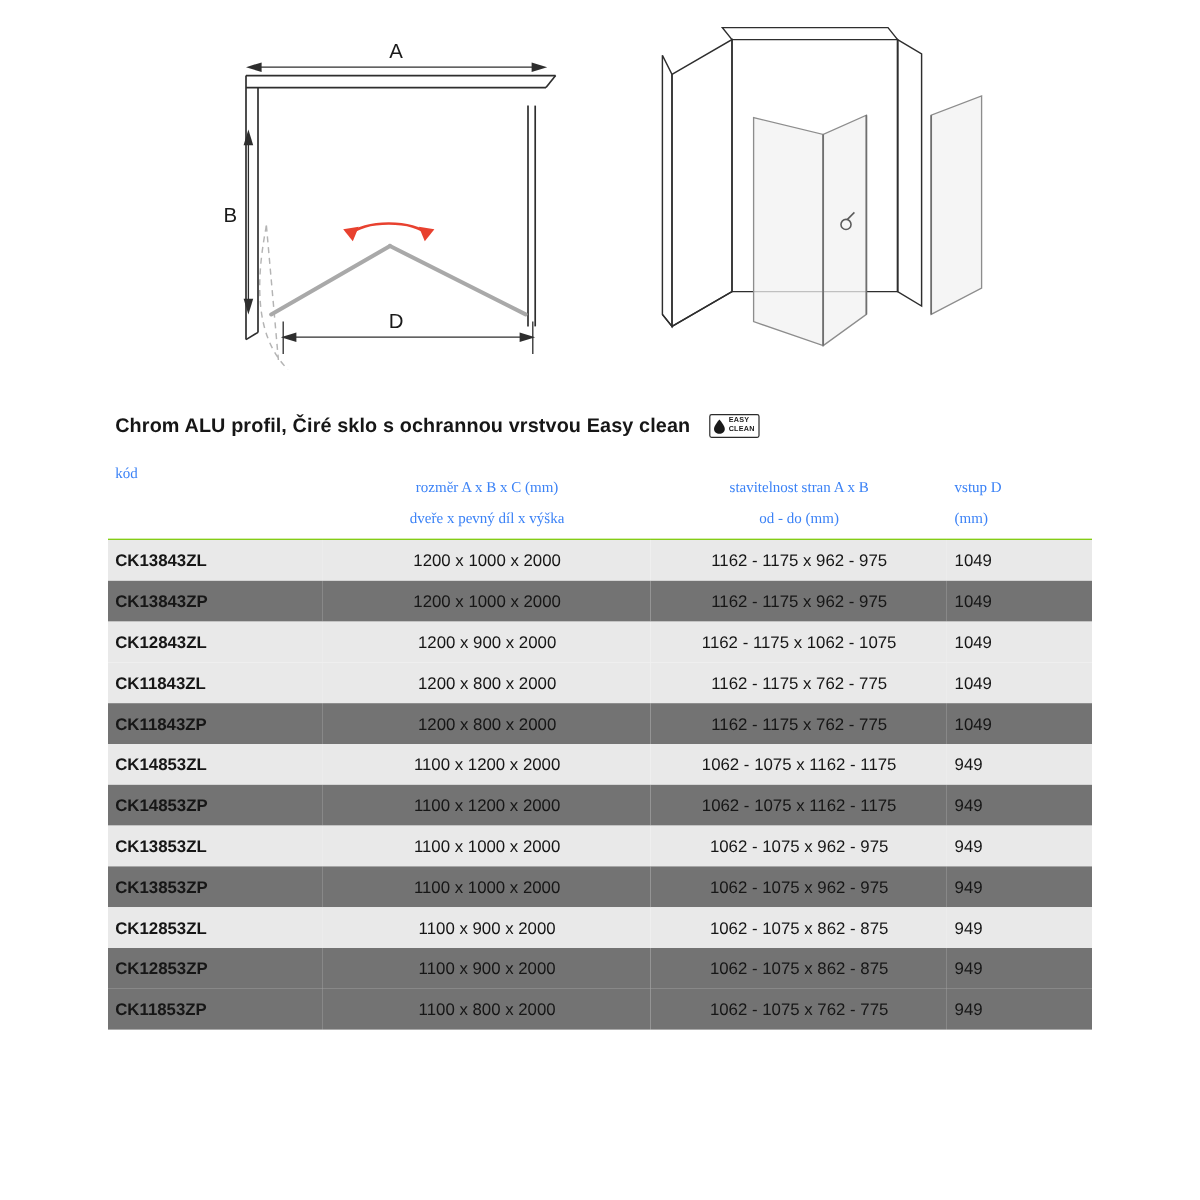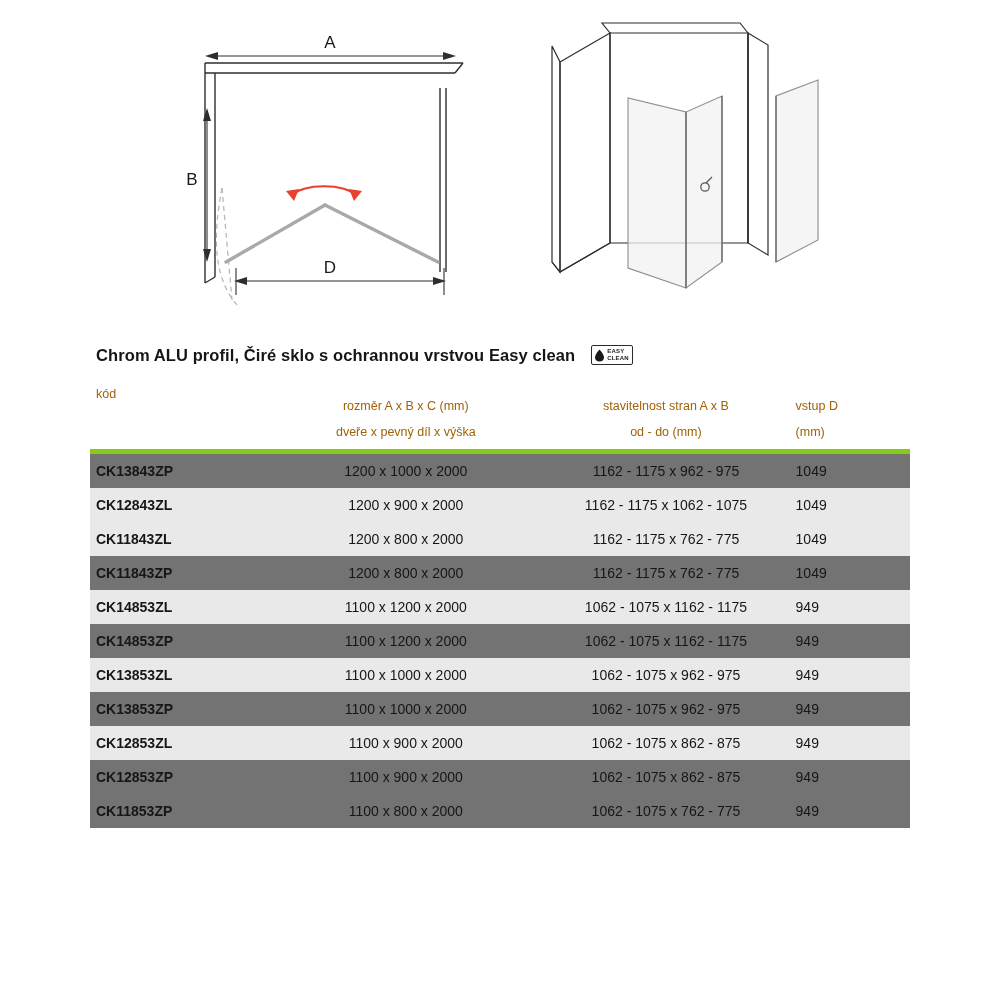--- a/index.html
+++ b/index.html
@@ -73,25 +73,26 @@
     position: absolute;
     left: 90px;
     top: 380px;
     width: 820px;
     border-collapse: collapse;
     font-size: 13.5px;
   }
   table.spec thead th {
     font-weight: normal;
     font-size: 12.5px;
-    color: #a16207;
+    color: #3b82f6;
     padding: 7px 6px 10px 6px;
-    border-bottom: 5px solid #84cc16;
+    border-bottom: 1px solid #84cc16;
     vertical-align: top;
     line-height: 14px;
+    font-family: Liberation Serif, serif;
   }
   th.col-code, td.col-code {
     width: 175px;
     text-align: left;
     padding-left: 9px;
   }
   th.col-dim, td.col-dim {
     width: 280px;
     text-align: center;
   }
@@ -245,20 +246,26 @@
         <span class="hdr-sub">stavitelnost stran A x B</span>
         <span class="hdr-sub">od - do (mm)</span>
       </th>
       <th class="col-entry">
         <span class="hdr-sub">vstup D</span>
         <span class="hdr-sub">(mm)</span>
       </th>
     </tr>
   </thead>
   <tbody id="table-body">
+      <tr class="odd">
+        <td class="col-code">CK13843ZL</td>
+        <td class="col-dim">1200 x 1000 x 2000</td>
+        <td class="col-adj">1162 - 1175 x 962 - 975</td>
+        <td class="col-entry">1049</td>
+      </tr>
       <tr class="even">
         <td class="col-code">CK13843ZP</td>
         <td class="col-dim">1200 x 1000 x 2000</td>
         <td class="col-adj">1162 - 1175 x 962 - 975</td>
         <td class="col-entry">1049</td>
       </tr>
       <tr class="odd">
         <td class="col-code">CK12843ZL</td>
         <td class="col-dim">1200 x 900 x 2000</td>
         <td class="col-adj">1162 - 1175 x 1062 - 1075</td>

